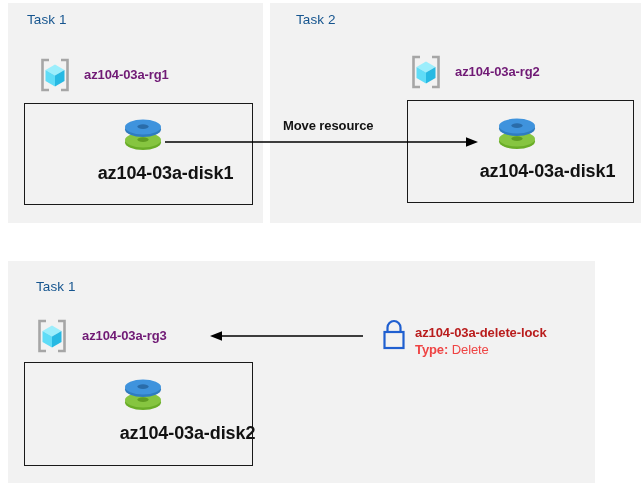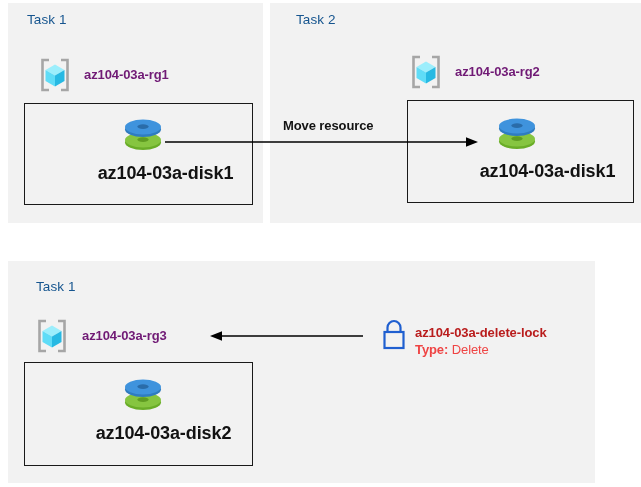--- a/index.html
+++ b/index.html
@@ -210,21 +210,21 @@
   <svg width="42" height="40" viewBox="0 0 42 40">
     <ellipse cx="21" cy="28.5" rx="18" ry="7.4" fill="#6aad28"></ellipse>
     <ellipse cx="21" cy="26" rx="18" ry="7.4" fill="#86c540"></ellipse>
     <ellipse cx="21" cy="25.6" rx="5.6" ry="2.3" fill="#5f9c22"></ellipse>
     <ellipse cx="21" cy="15.5" rx="18" ry="7.4" fill="#2f7cc0"></ellipse>
     <ellipse cx="21" cy="13" rx="18" ry="7.4" fill="#3f93dd"></ellipse>
     <ellipse cx="21" cy="12.6" rx="5.6" ry="2.3" fill="#2a6ca9"></ellipse>
   </svg>
 </div>
 
-<div class="disk-label" style="left:16px; top:423px; width:241px;">az104-03a-disk2</div>
+<div class="disk-label" style="left:40px; top:423px; width:241px;">az104-03a-disk2</div>
 
 <svg class="arrow-svg" style="left:208px; top:326px;" width="160" height="20" viewBox="0 0 160 20">
   <line x1="155" y1="10" x2="11" y2="10" stroke="#000000" stroke-width="1.4"></line>
   <polygon points="2,10 14,5.2 14,14.8" fill="#000000"></polygon>
 </svg>
 
 <div class="lock-icon" style="left:379px; top:318px;">
   <svg width="30" height="34" viewBox="0 0 30 34">
     <path d="M8.5 14 L8.5 9.5 A6.5 6.5 0 0 1 21.5 9.5 L21.5 14" fill="none" stroke="#1f5fd0" stroke-width="2.2"></path>
     <rect x="5.5" y="14" width="19" height="16" fill="none" stroke="#1f5fd0" stroke-width="2.2"></rect>

